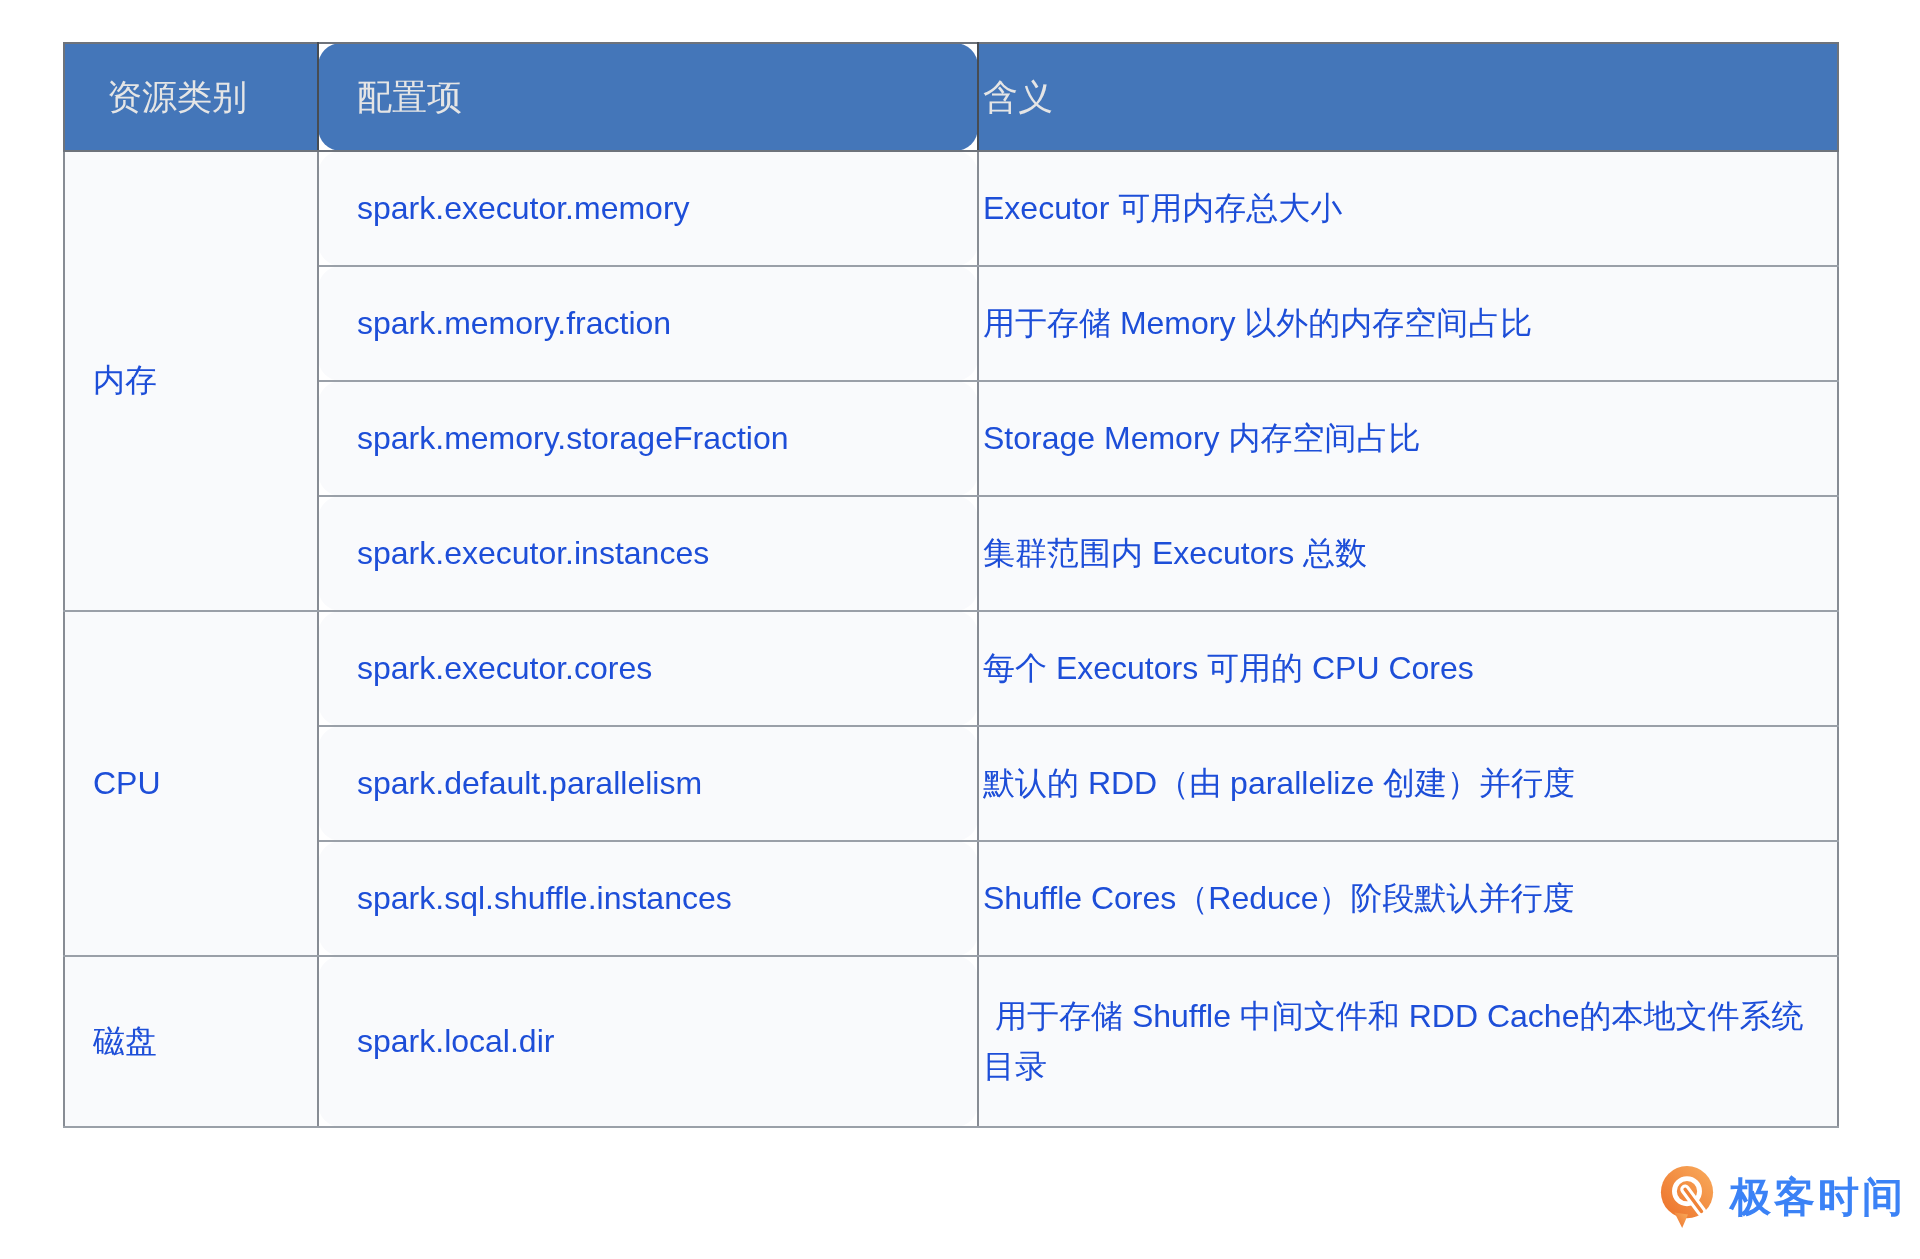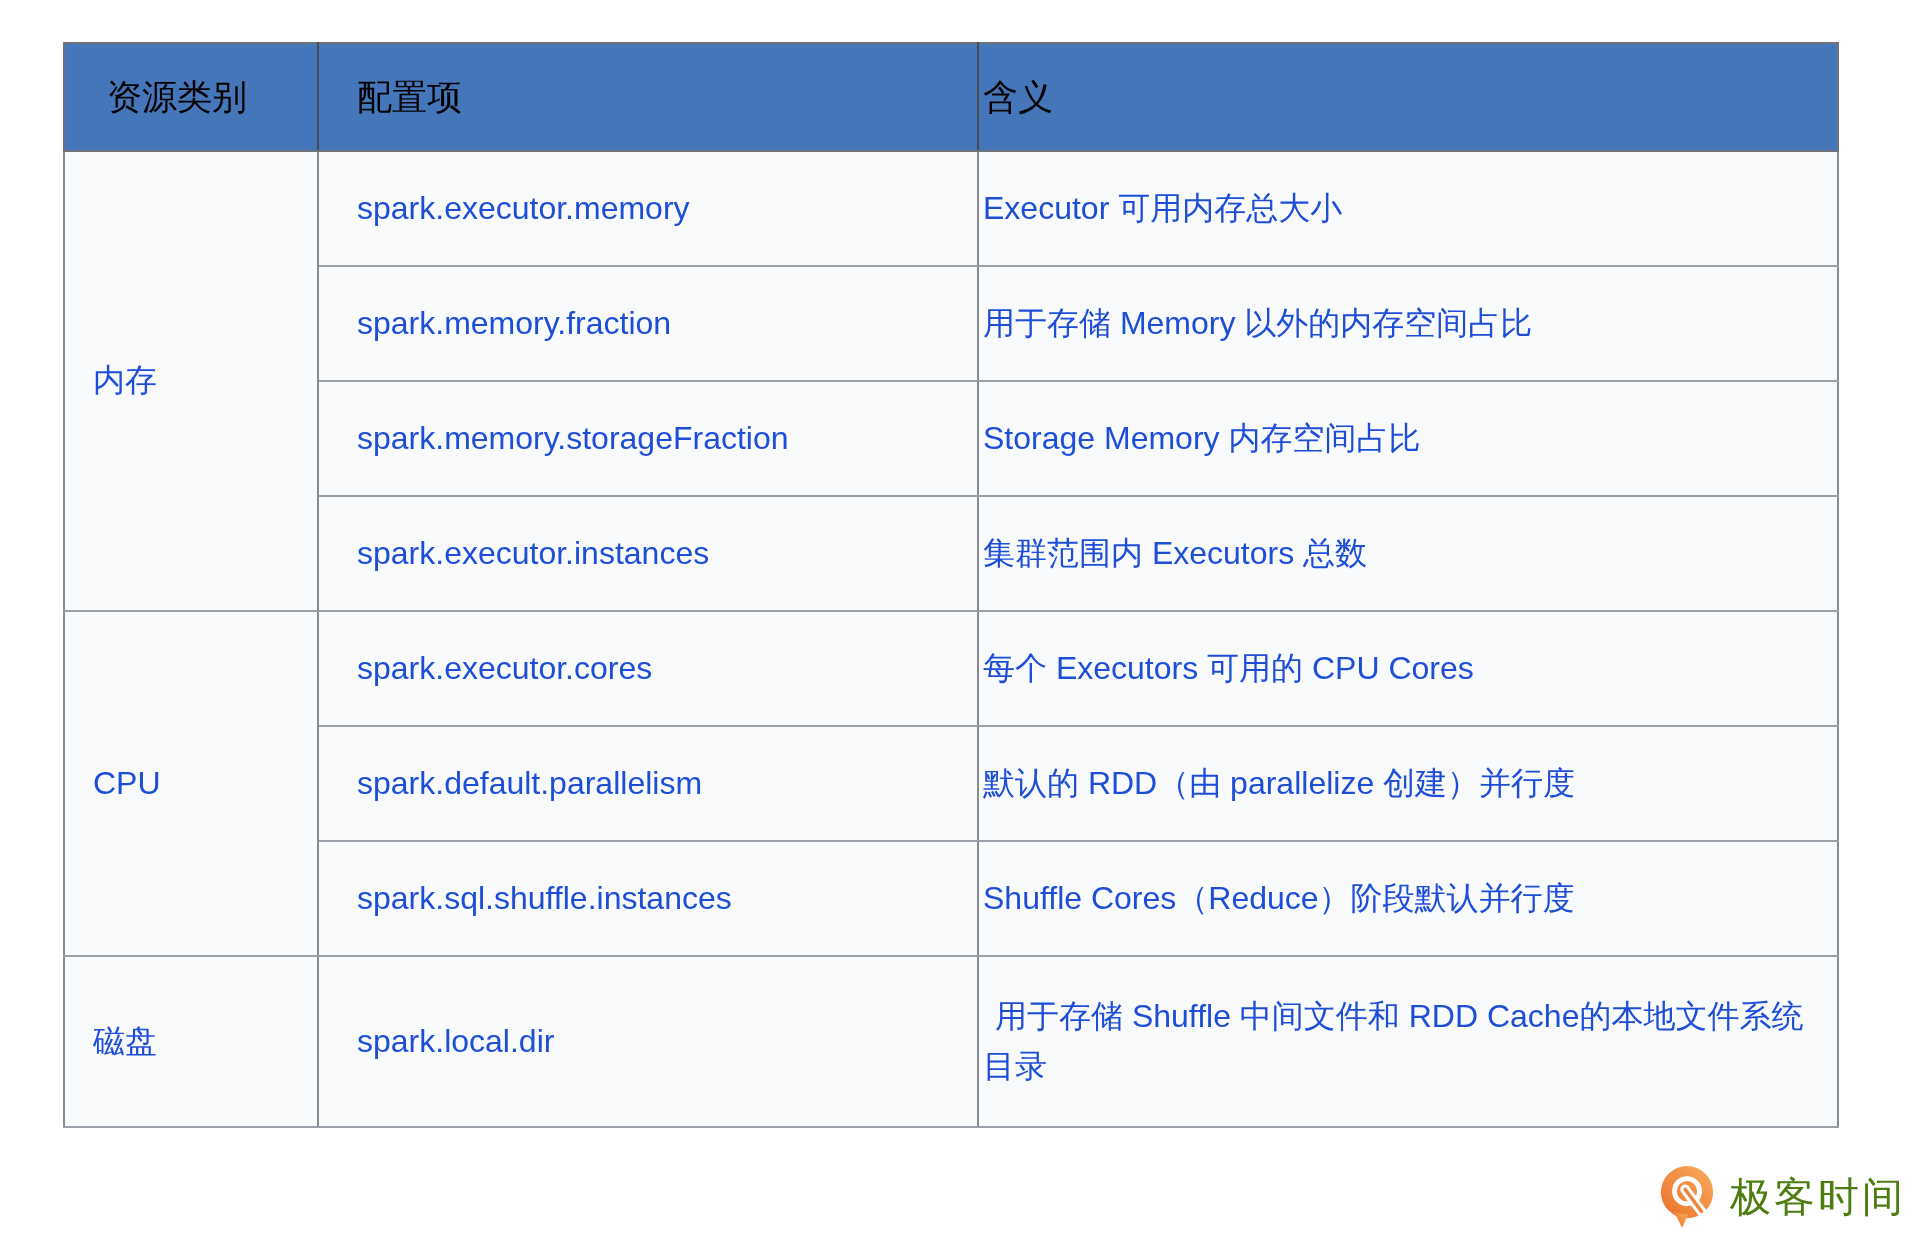--- a/index.html
+++ b/index.html
@@ -23,21 +23,21 @@
   table.cfg col.c2 { width: 660px; }
   table.cfg col.c3 { width: 860px; }
 
   table.cfg th, table.cfg td {
     border: 2px solid #878c94;
     text-align: left;
     vertical-align: middle;
   }
   table.cfg thead th {
     background: #4476b9;
-    color: #000000;
+    color: #e5e5e5;
     font-size: 35px;
     font-weight: 400;
     height: 108px;
     border-color: #6e737b;
     border-left-color: #474c53;
     border-right-color: #474c53;
   }
   table.cfg thead th:first-child { border-left-color: #6e737b; }
   table.cfg thead th:last-child  { border-right-color: #6e737b; }
 
@@ -45,40 +45,41 @@
     background: #f9fafc;
     color: #1d4ed8;
     font-size: 32px;
     height: 115px;
     border-top-color: #9aa0a8;
     border-bottom-color: #9aa0a8;
   }
   table.cfg tbody tr.tall td { height: 171px; }
 
   .pad1 { padding-left: 42px; }
-  .pad2 { padding-left: 38px; padding-right: 4px; }
+  .pad2 { padding-left: 38px; padding-right: 4px; border-radius: 23px; }
   .pad3 { padding-left: 4px; padding-right: 28px; line-height: 1.55; }
   .indent { text-indent: 12px; }
 
   td.cat { font-size: 34px; padding-left: 28px; }
 
   
   .brand {
     position: absolute;
     left: 1658px; top: 1164px;
     display: flex;
     align-items: center;
     gap: 14px;
   }
   .brand-icon { width: 58px; height: 66px; display: block; }
   .brand-text {
     font-size: 41px;
-    color: #4d7c0f;
+    color: #3b82f6;
     letter-spacing: 3px;
     white-space: nowrap;
+    font-weight: bold;
   }
 </style>
 </head>
 <body>
 
 <div class="stage">
 
   <table class="cfg">
     <colgroup>
         <col class="c1">

